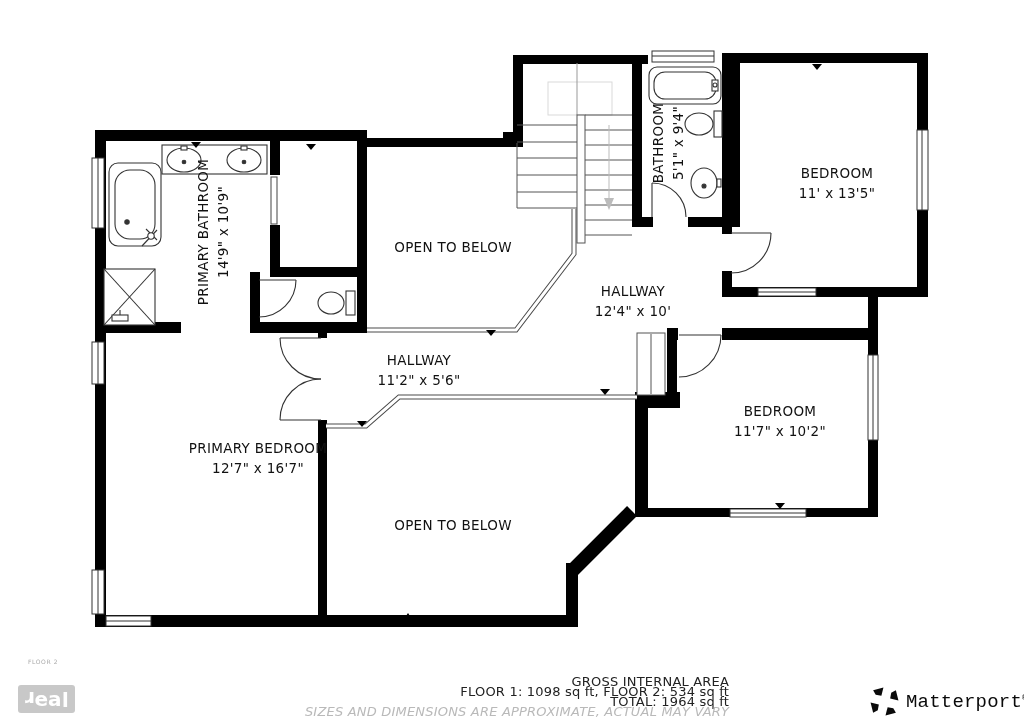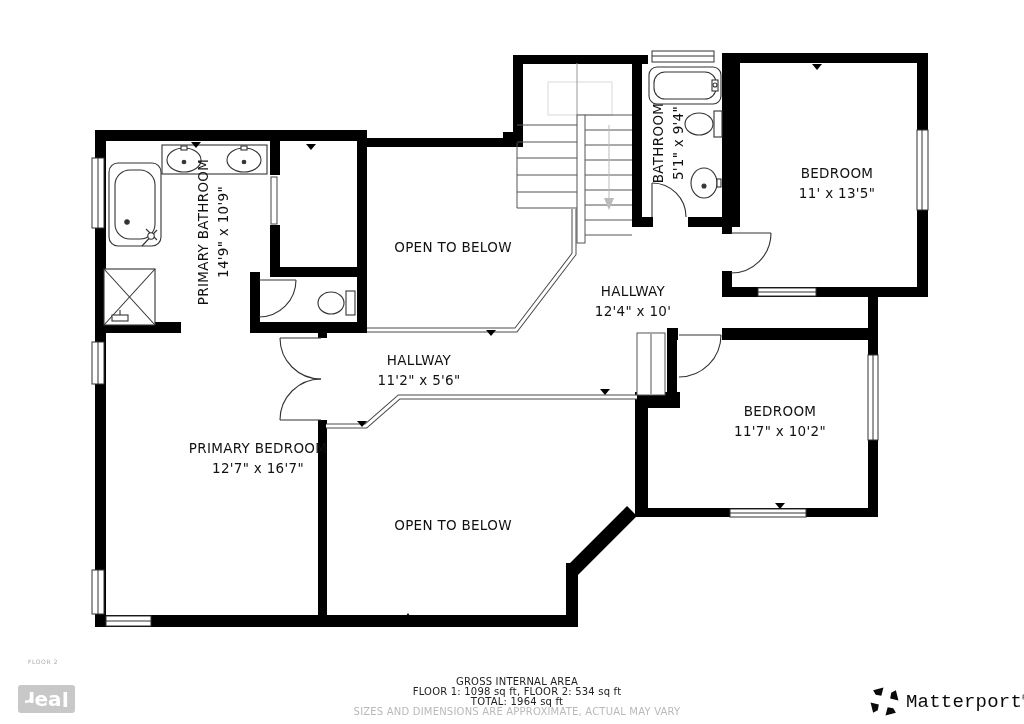--- a/index.html
+++ b/index.html
@@ -10,22 +10,22 @@
          font-size:13.5px;line-height:20px;letter-spacing:.3px;white-space:nowrap;}
   .label.vert{transform:translate(-50%,-50%) rotate(-90deg);}
   .label .nm,.label .dm{display:block;}
   .floor-tag{position:absolute;left:28px;top:658px;font-size:6px;color:#a9a9a9;letter-spacing:.6px;}
   .real-logo{position:absolute;left:18px;top:685px;width:57px;height:28px;background:#c8c8c8;
              border-radius:3px;display:flex;align-items:center;justify-content:center;
              color:#fff;font-size:20px;font-weight:bold;line-height:1;}
   .real-logo span{display:inline-block;}
   .real-logo .flip{transform:rotate(180deg);}
   .area-note{position:absolute;left:517px;top:677px;transform:translateX(-50%);
-             text-align:center;font-size:10px;line-height:10px;color:#222;letter-spacing:.2px;white-space:nowrap;}
-  .area-note .dim-note{color:#b9b9b9;}
+             text-align:right;font-size:13px;line-height:10px;color:#222;letter-spacing:.2px;white-space:nowrap;}
+  .area-note .dim-note{color:#b9b9b9;font-style:italic;}
   .mp-logo{position:absolute;left:869px;top:686px;display:flex;align-items:center;gap:6px;}
   .mp-word{font-family:Liberation Mono, monospace;font-size:19px;color:#0a0a0a;letter-spacing:.2px;}
   .mp-reg{font-size:7px;vertical-align:super;color:#0a0a0a;}
 </style>
 </head>
 <body>
 
 <div class="canvas">
 
 <svg class="plan-svg" width="1024" height="724" viewBox="0 0 1024 724">

